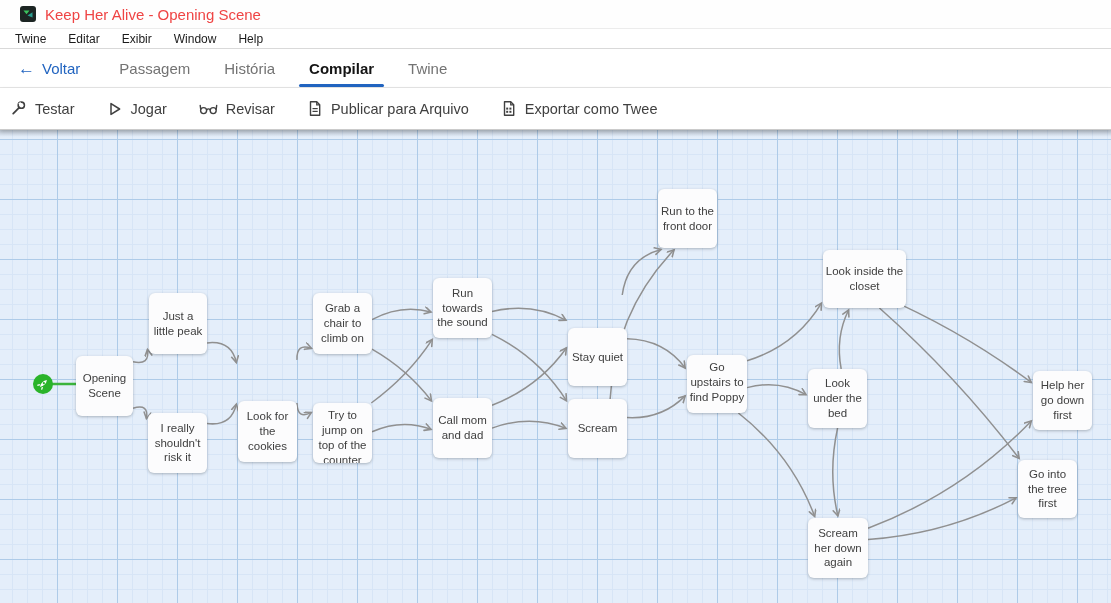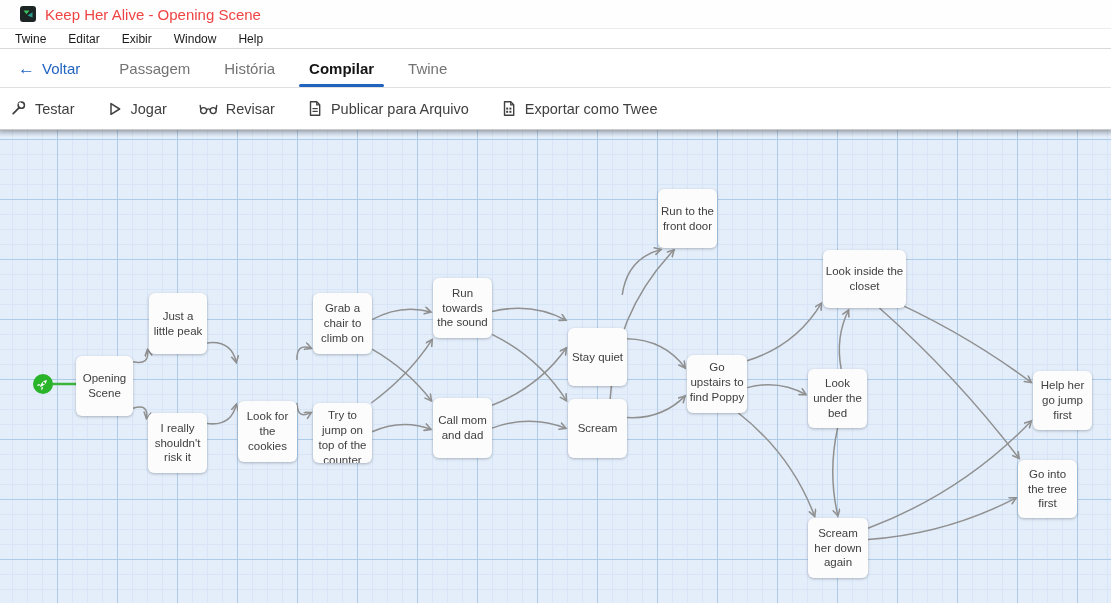--- a/index.html
+++ b/index.html
@@ -200,17 +200,17 @@
       <div class="node clip" style="left: 313px; top: 273px; width: 59px; height: 60px;">Try to jump on top of the counter</div>
       <div class="node" style="left: 433px; top: 148px; width: 59px; height: 60px;">Run towards the sound</div>
       <div class="node" style="left: 433px; top: 268px; width: 59px; height: 60px;">Call mom and dad</div>
       <div class="node" style="left: 568px; top: 165px; width: 59px; height: 58px; margin-top: 33px;">Stay quiet</div>
       <div class="node" style="left: 568px; top: 269px; width: 59px; height: 59px;">Scream</div>
       <div class="node" style="left: 658px; top: 59px; width: 59px; height: 59px;">Run to the front door</div>
       <div class="node clip" style="left: 687px; top: 225px; width: 60px; height: 58px;">Go upstairs to find Poppy</div>
       <div class="node" style="left: 823px; top: 120px; width: 83px; height: 58px;">Look inside the closet</div>
       <div class="node" style="left: 808px; top: 239px; width: 59px; height: 59px;">Look under the bed</div>
       <div class="node" style="left: 808px; top: 388px; width: 60px; height: 60px;">Scream her down again</div>
-      <div class="node" style="left: 1033px; top: 241px; width: 59px; height: 59px;">Help her go jump first</div>
+      <div class="node" style="left: 1033px; top: 241px; width: 59px; height: 59px;">Help her go down first</div>
       <div class="node" style="left: 1018px; top: 330px; width: 59px; height: 58px;">Go into the tree first</div>
     </div>
   <div class="topshadow"></div>
 </div>
 
 </body></html>

